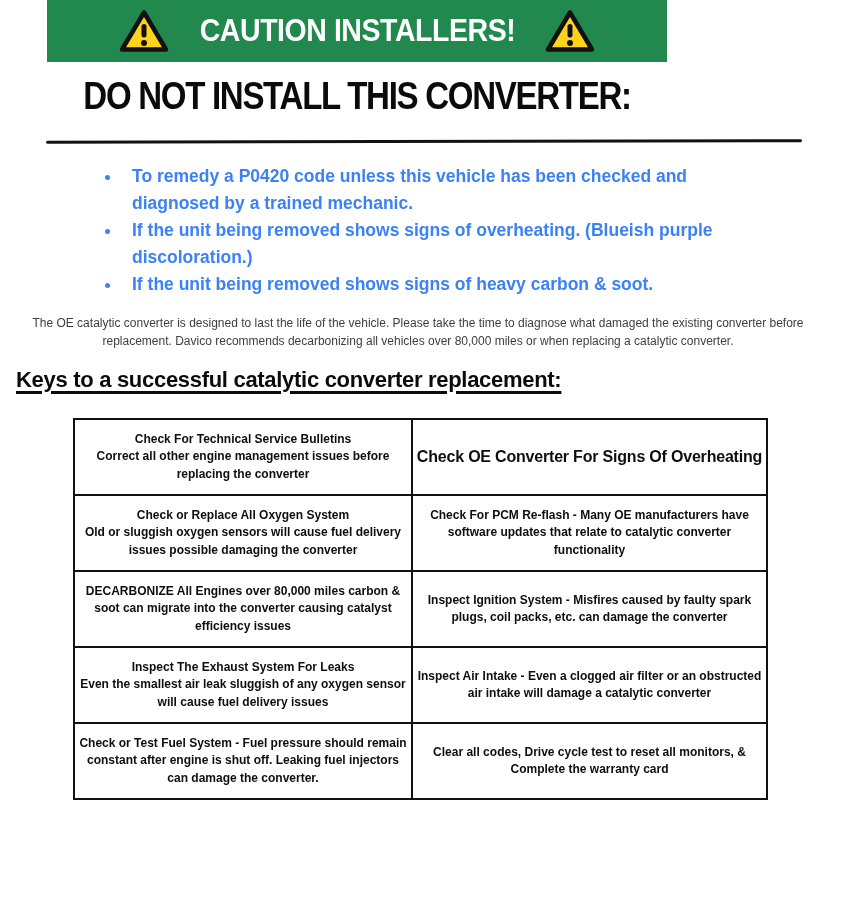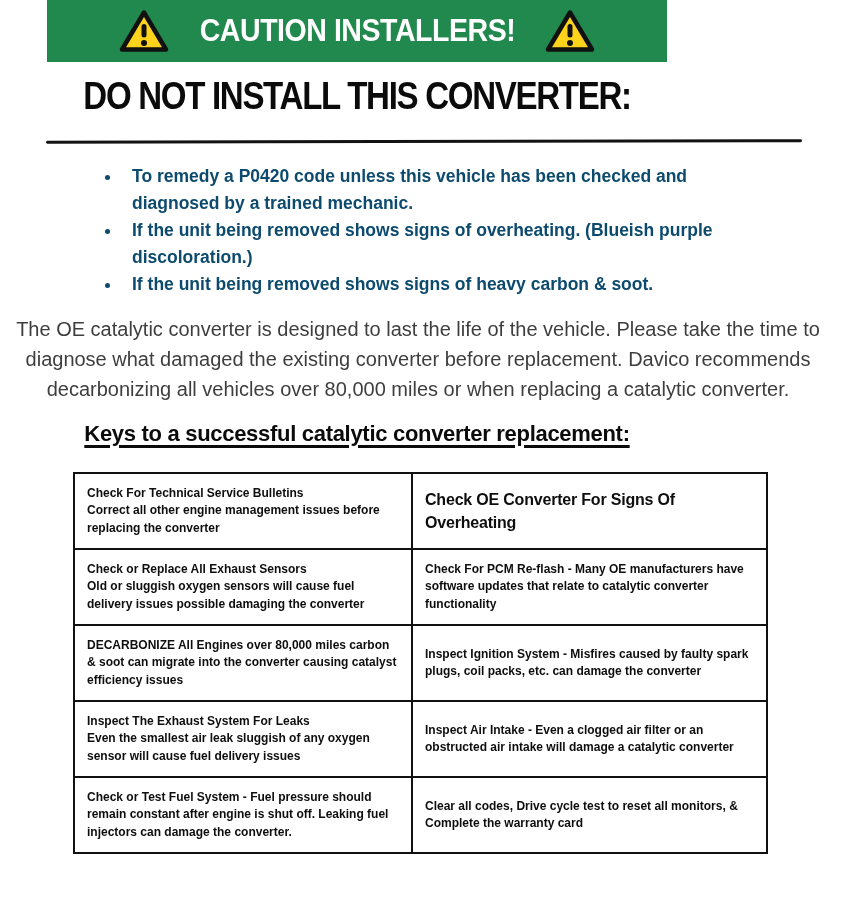--- a/index.html
+++ b/index.html
@@ -51,63 +51,63 @@
   }
 
   
   .bullets {
     margin: 20px 0 0 122px;
     width: 612px;
     list-style: disc outside;
     font-weight: 700;
     font-size: 17.5px;
     line-height: 1.52;
-    color: #0c4a6e;
+    color: #3b82f6;
   }
   .bullets li { padding-left: 10px; margin-bottom: 1px; }
 
   
   .para {
     margin: 16px auto 0;
     width: 836px;
     text-align: center;
-    font-size: 20px;
+    font-size: 12px;
     font-weight: 400;
     line-height: 1.5;
     color: #3e3e3e;
   }
 
   
   .keys {
     margin-top: 17px;
-    text-align: center;
     font-size: 22px; font-weight: 700;
     letter-spacing: -0.3px;
     text-decoration: underline;
     text-decoration-thickness: 2.5px;
     text-underline-offset: 4px;
     color: #0b0b0b;
+    padding-left: 16px;
   }
 
   
   .tips {
     margin: 25px 0 0 73px;
     width: 693px;
     border-collapse: collapse;
     table-layout: fixed;
   }
   .tips td {
     border: 2.5px solid #111111;
     height: 76px;
     vertical-align: middle;
-    text-align: left;
+    text-align: center;
     font-weight: 700;
     font-size: 12px;
     line-height: 1.45;
-    padding: 4px 12px;
+    padding: 4px 0;
     color: #0e0e0e;
   }
   .tips col.c-left  { width: 338px; }
   .tips col.c-right { width: 355px; }
   .tips td.big { font-size: 16px; letter-spacing: -0.2px; }
   .cl:empty { display: none; }
 </style>
 </head>
 <body>
 
@@ -155,21 +155,21 @@
         <td>
           <div class="cl">Check For Technical Service Bulletins</div>
           <div class="cl">Correct all other engine management issues before replacing the converter</div>
         </td>
         <td class="big">
           <div class="cl">Check OE Converter For Signs Of Overheating</div>
         </td>
       </tr>
       <tr>
         <td>
-          <div class="cl">Check or Replace All Exhaust Sensors</div>
+          <div class="cl">Check or Replace All Oxygen System</div>
           <div class="cl">Old or sluggish oxygen sensors will cause fuel delivery issues possible damaging the converter</div>
         </td>
         <td>
           <div class="cl">Check For PCM Re-flash - Many OE manufacturers have software updates that relate to catalytic converter functionality</div>
         </td>
       </tr>
       <tr>
         <td>
           <div class="cl">DECARBONIZE All Engines over 80,000 miles carbon &amp; soot can migrate into the converter causing catalyst efficiency issues</div>
         </td>

